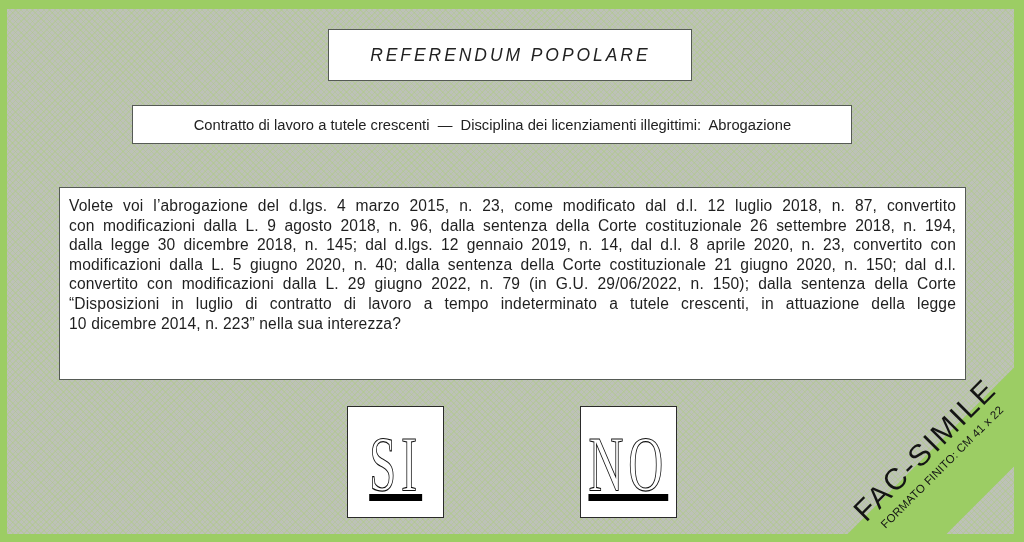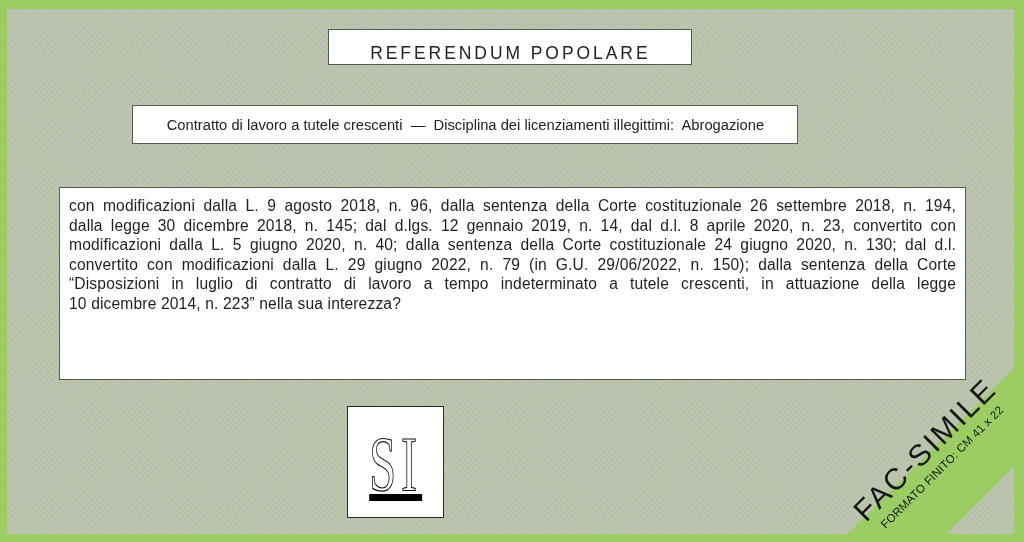--- a/index.html
+++ b/index.html
@@ -27,33 +27,33 @@
     overflow: hidden;
   }
   .box {
     position: absolute;
     background: #ffffff;
     border: 1px solid #555a55;
     box-sizing: border-box;
   }
   .title-box {
     left: 321px; top: 20px;
-    width: 364px; height: 36px;
-    display: flex; align-items: flex-end; justify-content: center;
+    width: 364px; height: 52px;
+    display: flex; align-items: center; justify-content: center; font-style: italic;
   }
   .title-text {
     font-family: "Liberation Sans", sans-serif;
     font-size: 19px;
     letter-spacing: 3.2px;
     color: #222;
     transform: scaleX(0.92);
   }
   .subtitle-box {
     left: 125px; top: 96px;
-    width: 666px; height: 39px;
+    width: 720px; height: 39px;
     display: flex; align-items: center; justify-content: center;
   }
   .subtitle-text {
     font-family: "Liberation Sans", sans-serif;
     font-size: 15.5px;
     color: #222;
     white-space: pre;
     transform: scaleX(0.95);
   }
   .question-box {
@@ -141,33 +141,37 @@
     <div class="box title-box">
       <span class="title-text">REFERENDUM POPOLARE</span>
     </div>
 
     <div class="box subtitle-box">
       <span class="subtitle-text">Contratto di lavoro a tutele crescenti  —  Disciplina dei licenziamenti illegittimi:  Abrogazione</span>
     </div>
 
     <div class="box question-box">
       <div class="question-text">
+        <span class="question-line">Volete voi l’abrogazione del d.lgs. 4 marzo 2015, n. 23, come modificato dal d.l. 12 luglio 2018, n. 87, convertito</span>
         <span class="question-line">con modificazioni dalla L. 9 agosto 2018, n. 96, dalla sentenza della Corte costituzionale 26 settembre 2018, n. 194,</span>
         <span class="question-line">dalla legge 30 dicembre 2018, n. 145; dal d.lgs. 12 gennaio 2019, n. 14, dal d.l. 8 aprile 2020, n. 23, convertito con</span>
-        <span class="question-line">modificazioni dalla L. 5 giugno 2020, n. 40; dalla sentenza della Corte costituzionale 24 giugno 2020, n. 130; dal d.l.</span>
+        <span class="question-line">modificazioni dalla L. 5 giugno 2020, n. 40; dalla sentenza della Corte costituzionale 21 giugno 2020, n. 150; dal d.l.</span>
         <span class="question-line">convertito con modificazioni dalla L. 29 giugno 2022, n. 79 (in G.U. 29/06/2022, n. 150); dalla sentenza della Corte</span>
         <span class="question-line">“Disposizioni in luglio di contratto di lavoro a tempo indeterminato a tutele crescenti, in attuazione della legge</span>
         <span class="question-line last">10 dicembre 2014, n. 223” nella sua interezza?</span>
       </div>
     </div>
 
     <div class="box vote-box vote-si">
       <span class="vote-label">SI</span>
     </div>
 
+    <div class="box vote-box vote-no">
+      <span class="vote-label">NO</span>
+    </div>
 
     <div class="facsimile-band"></div>
     <div class="facsimile-wrap">
       <div class="facsimile-title">FAC-SIMILE</div>
       <div class="facsimile-sub">FORMATO FINITO: CM 41 x 22</div>
     </div>
 
   </div>
 </div>
 

